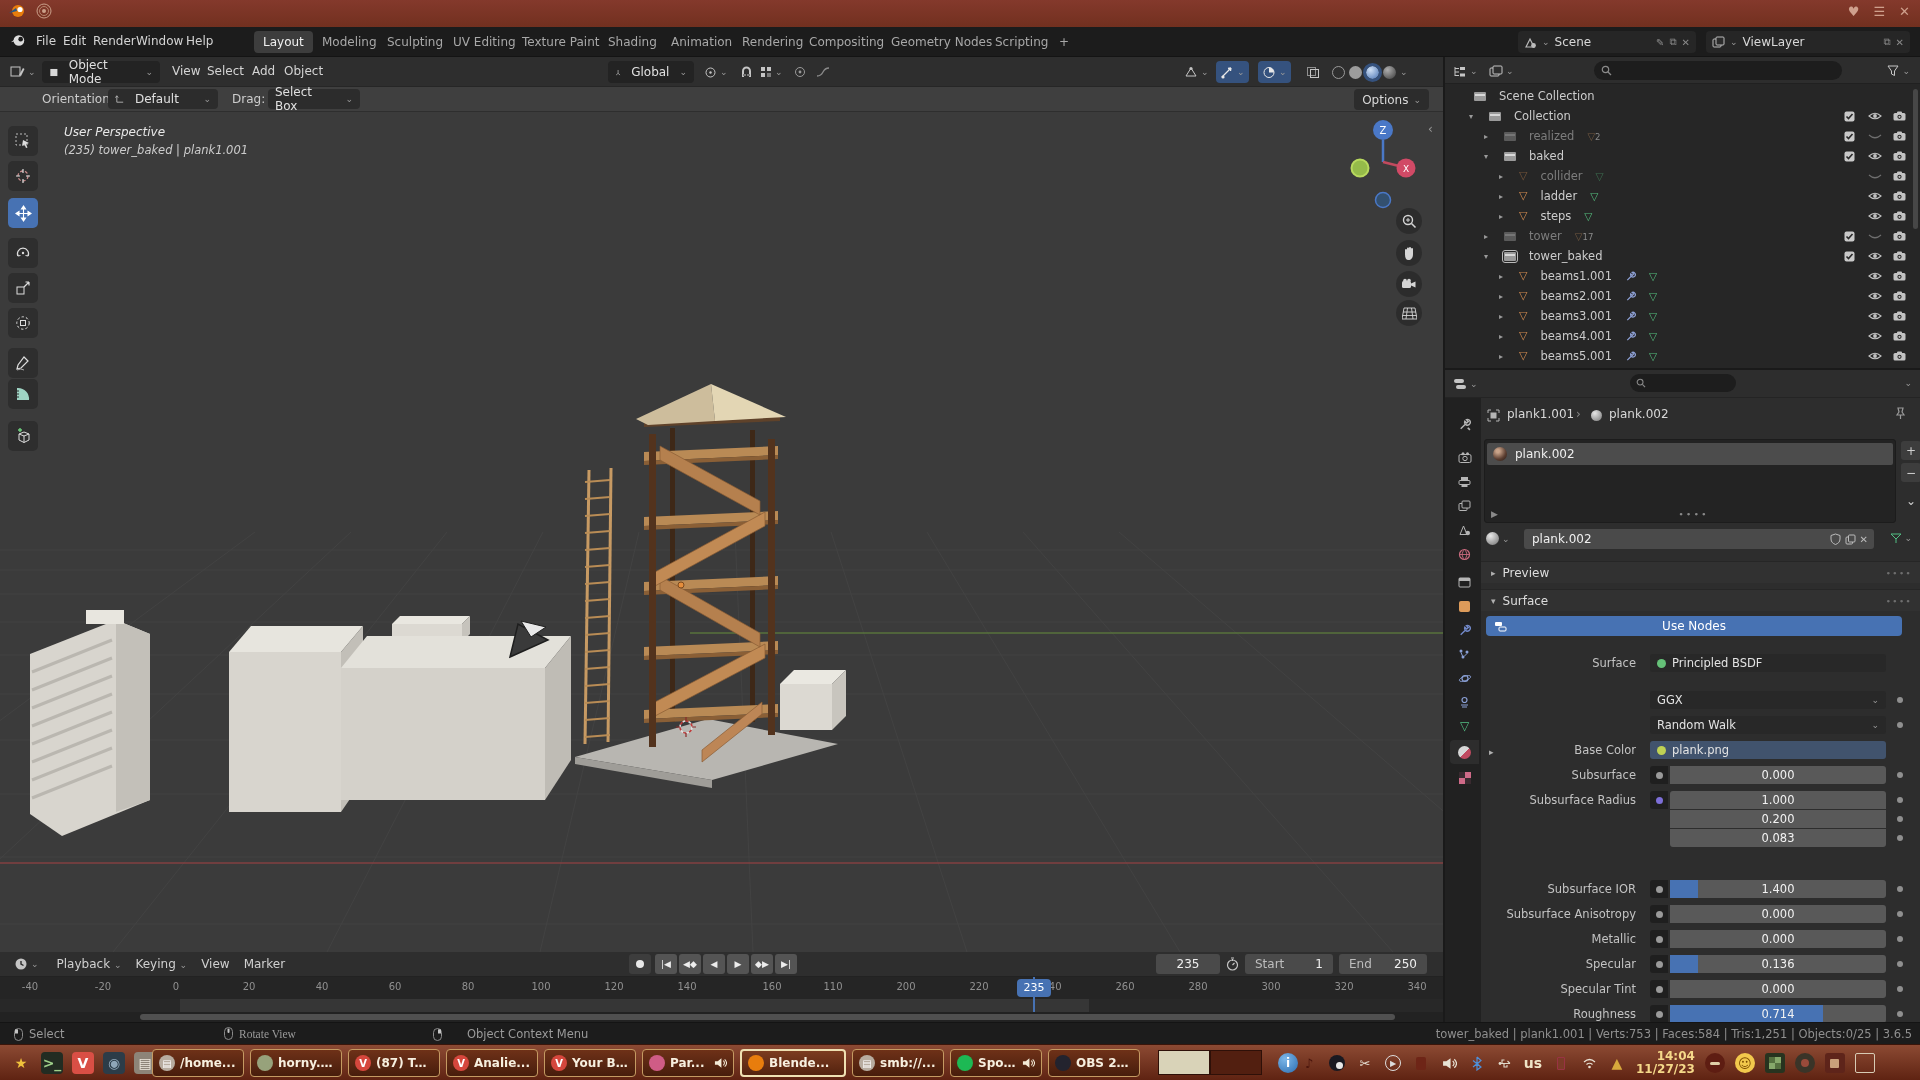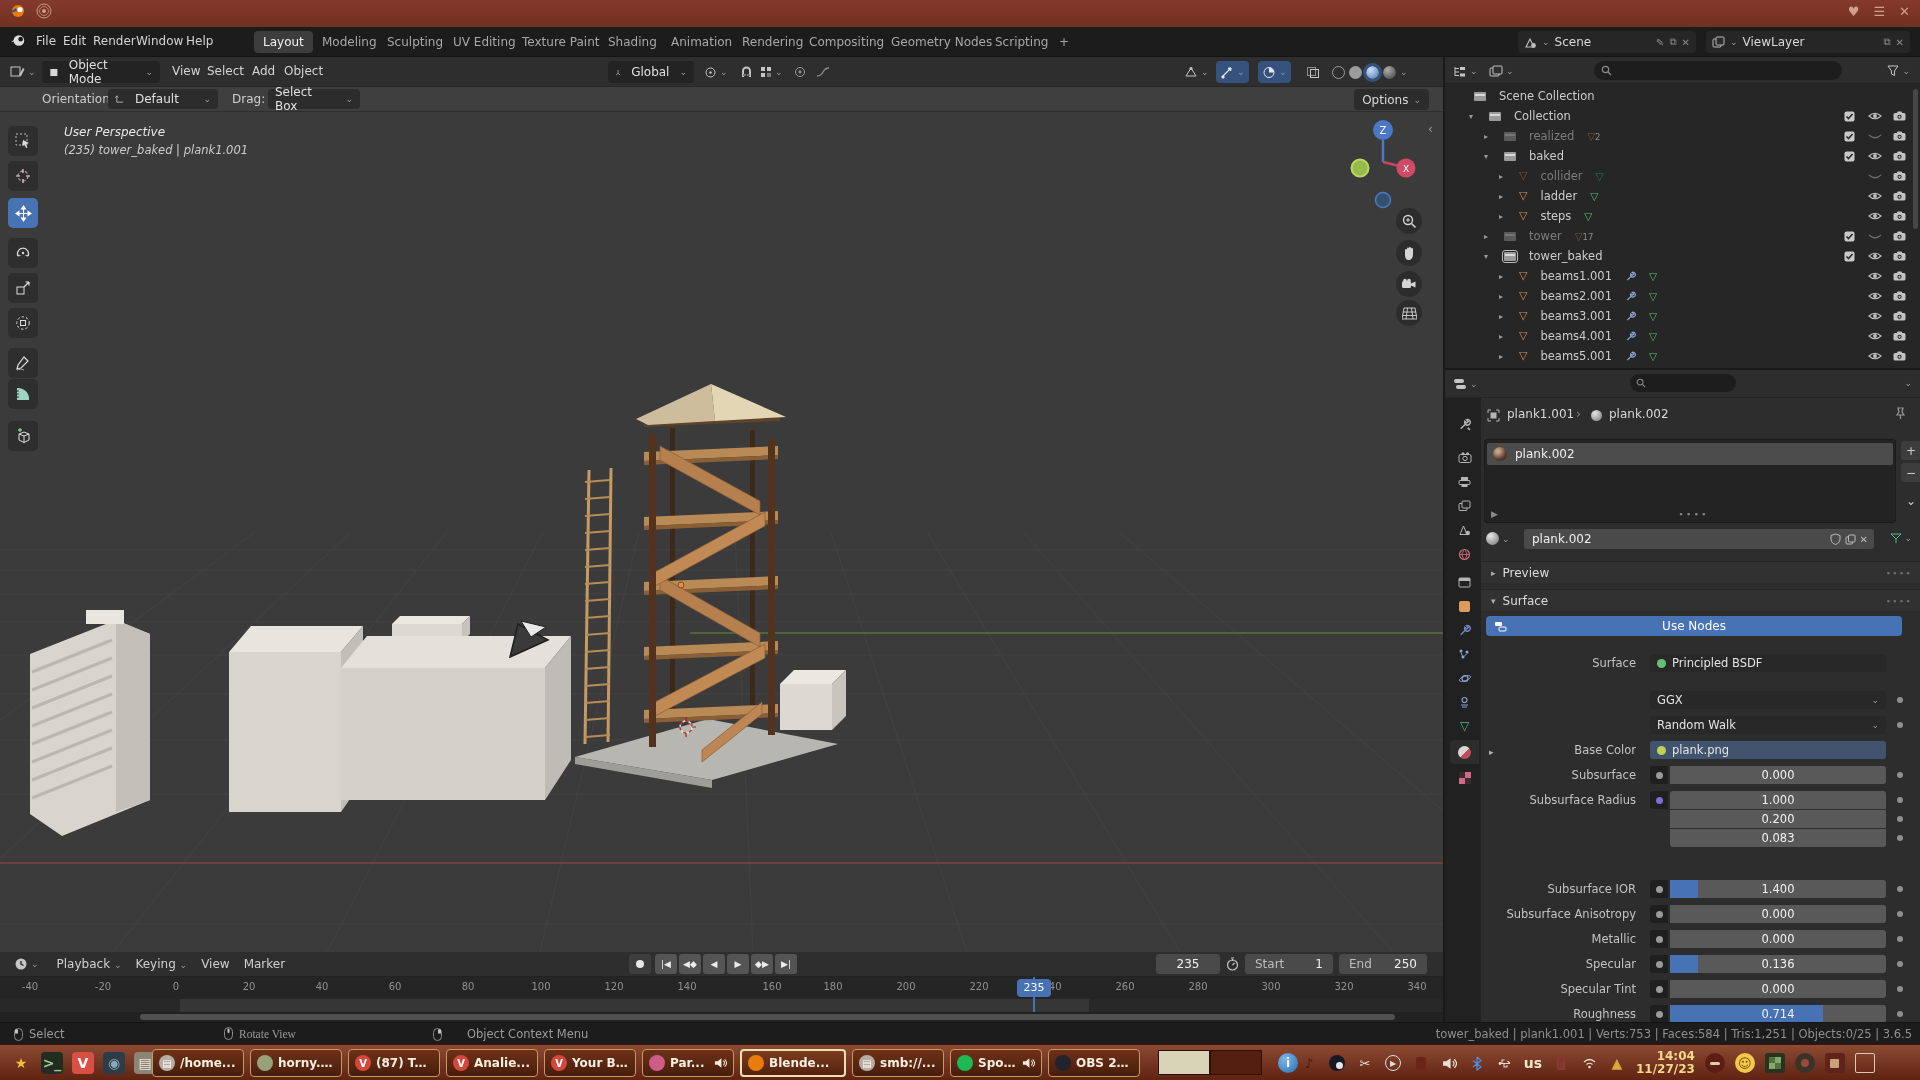--- a/index.html
+++ b/index.html
@@ -1470,21 +1470,21 @@
         <span class="tick" style="left: 468px;">80</span>
 
         <span class="tick" style="left: 541px;">100</span>
 
         <span class="tick" style="left: 614px;">120</span>
 
         <span class="tick" style="left: 687px;">140</span>
 
         <span class="tick" style="left: 760px; margin-left: 12px;">160</span>
 
-        <span class="tick" style="left: 833px;">180</span>
+        <span class="tick" style="left: 833px;">110</span>
 
         <span class="tick" style="left: 906px;">200</span>
 
         <span class="tick" style="left: 979px;">220</span>
 
         <span class="tick" style="left: 1052px;">240</span>
 
         <span class="tick" style="left: 1125px;">260</span>
 
         <span class="tick" style="left: 1198px;">280</span>

